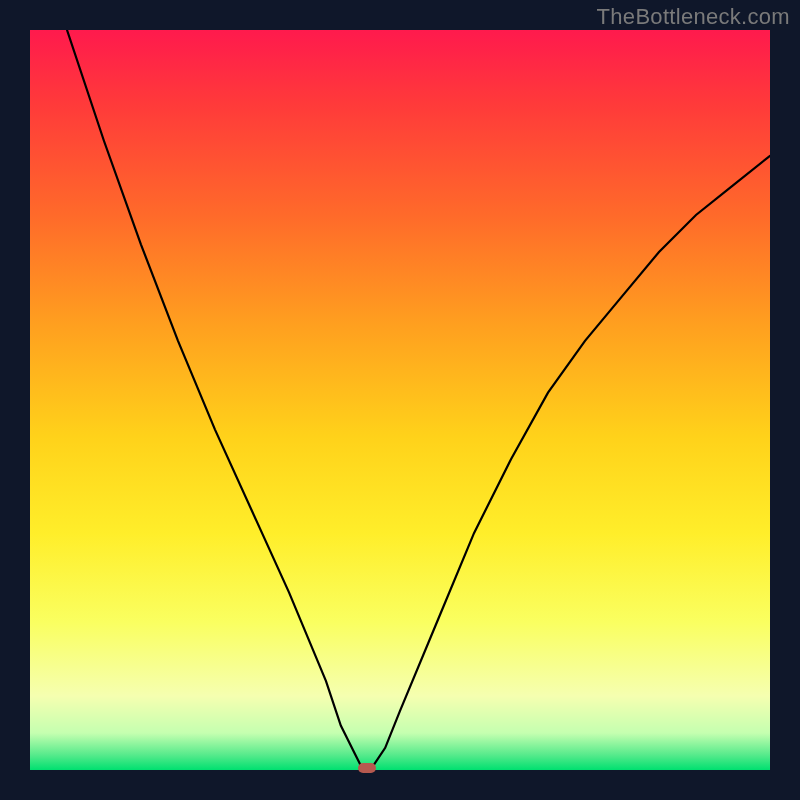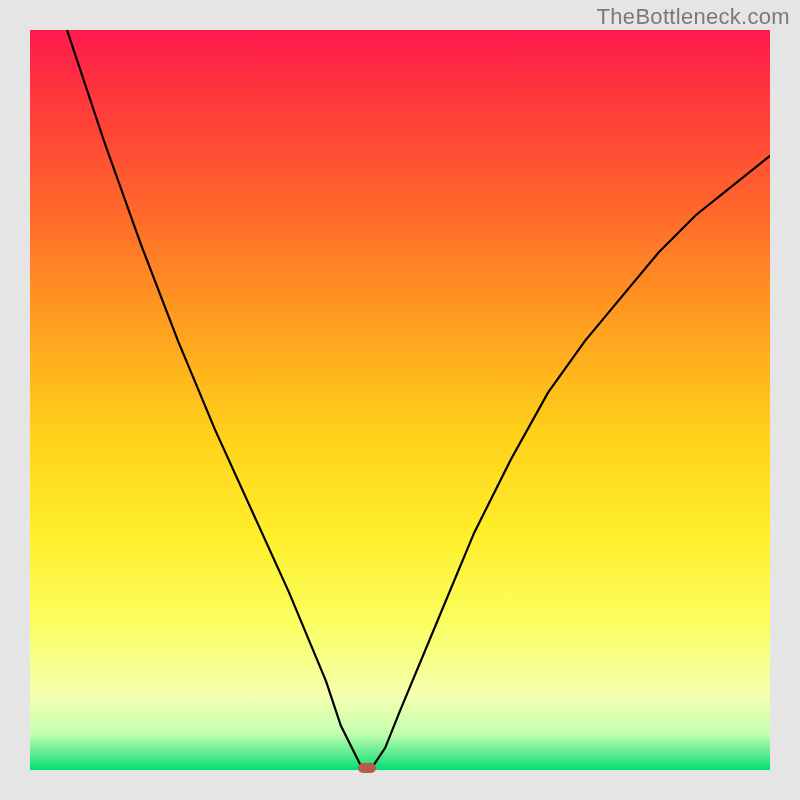--- a/index.html
+++ b/index.html
@@ -10,21 +10,21 @@
     background: #000;
     overflow: hidden;
     font-family: Arial, Helvetica, sans-serif;
   }
   .frame {
     position: absolute;
     top: 0;
     left: 0;
     width: 800px;
     height: 800px;
-    background: #e5e5e5;
+    background: #0f172a;
   }
   .plot-area {
     position: absolute;
     top: 30px;
     left: 30px;
     width: 740px;
     height: 740px;
     background: linear-gradient(to bottom,
       #ff1a4d 0%,
       #ff3a3a 10%,

